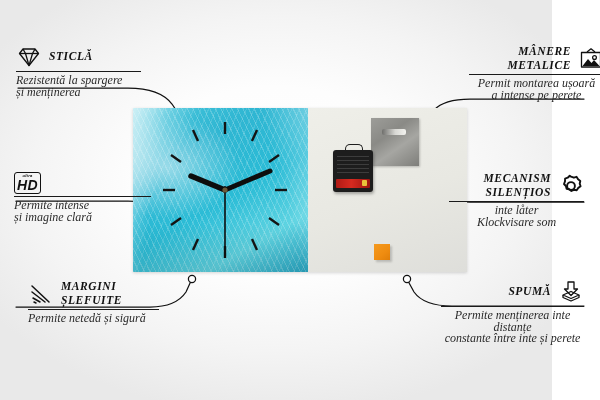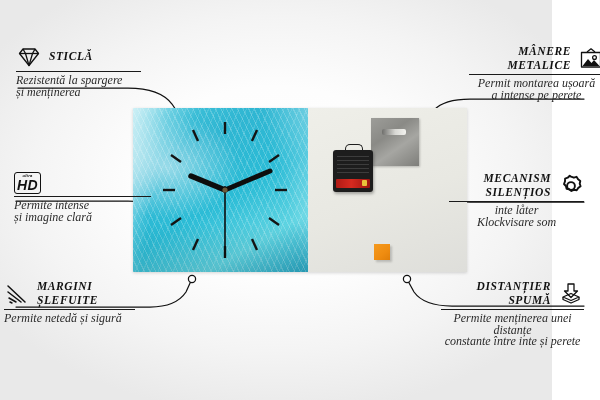--- a/index.html
+++ b/index.html
@@ -201,21 +201,21 @@
         <span class="h">HD</span>
       </div>
     </div>
     <div class="rule" style="width:137px;"></div>
     <div class="sub">
       <div>Permite intense</div>
       <div>și imagine clară</div>
     </div>
   </div>
 
-  <div class="feat left" style="left:4px;top:280px;width:131px;">
+  <div class="feat left" style="left:28px;top:280px;width:131px;">
     <div class="head">
       <svg class="ico" viewBox="0 0 26 24">
         <g stroke="#111" stroke-width="1.5" stroke-linecap="round">
           <line x1="4" y1="4" x2="21" y2="20"></line>
           <line x1="4" y1="10" x2="17" y2="20"></line>
           <line x1="5" y1="16" x2="12" y2="20"></line>
           <line x1="6" y1="20" x2="8" y2="21"></line>
         </g>
       </svg>
       <div>
@@ -267,31 +267,30 @@
     <div class="rule" style="width:135px;"></div>
     <div class="sub">
       <div>inte låter</div>
       <div>Klockvisare som</div>
     </div>
   </div>
 
   <div class="feat right" style="left:441px;top:280px;width:143px;">
     <div class="head">
       <div>
-        <div class="title">DISTANȚIER</div>
         <div class="title">SPUMĂ</div>
       </div>
       <svg class="ico" viewBox="0 0 26 24">
         <g fill="none" stroke="#111" stroke-width="1.3" stroke-linejoin="round">
           <path d="M10,2 L16,2 L16,9 L19.5,9 L13,15.5 L6.5,9 L10,9 Z"></path>
           <path d="M5,15 L13,11.5 L21,15 L13,18.5 Z"></path>
           <path d="M5,15 L5,17.5 L13,21 L21,17.5 L21,15"></path>
         </g>
       </svg>
     </div>
     <div class="rule" style="width:143px;"></div>
     <div class="sub">
-      <div>Permite menținerea unei distanțe</div>
+      <div>Permite menținerea inte distanțe</div>
       <div>constante între inte și perete</div>
     </div>
   </div>
 
 </div>
 
 </body></html>

